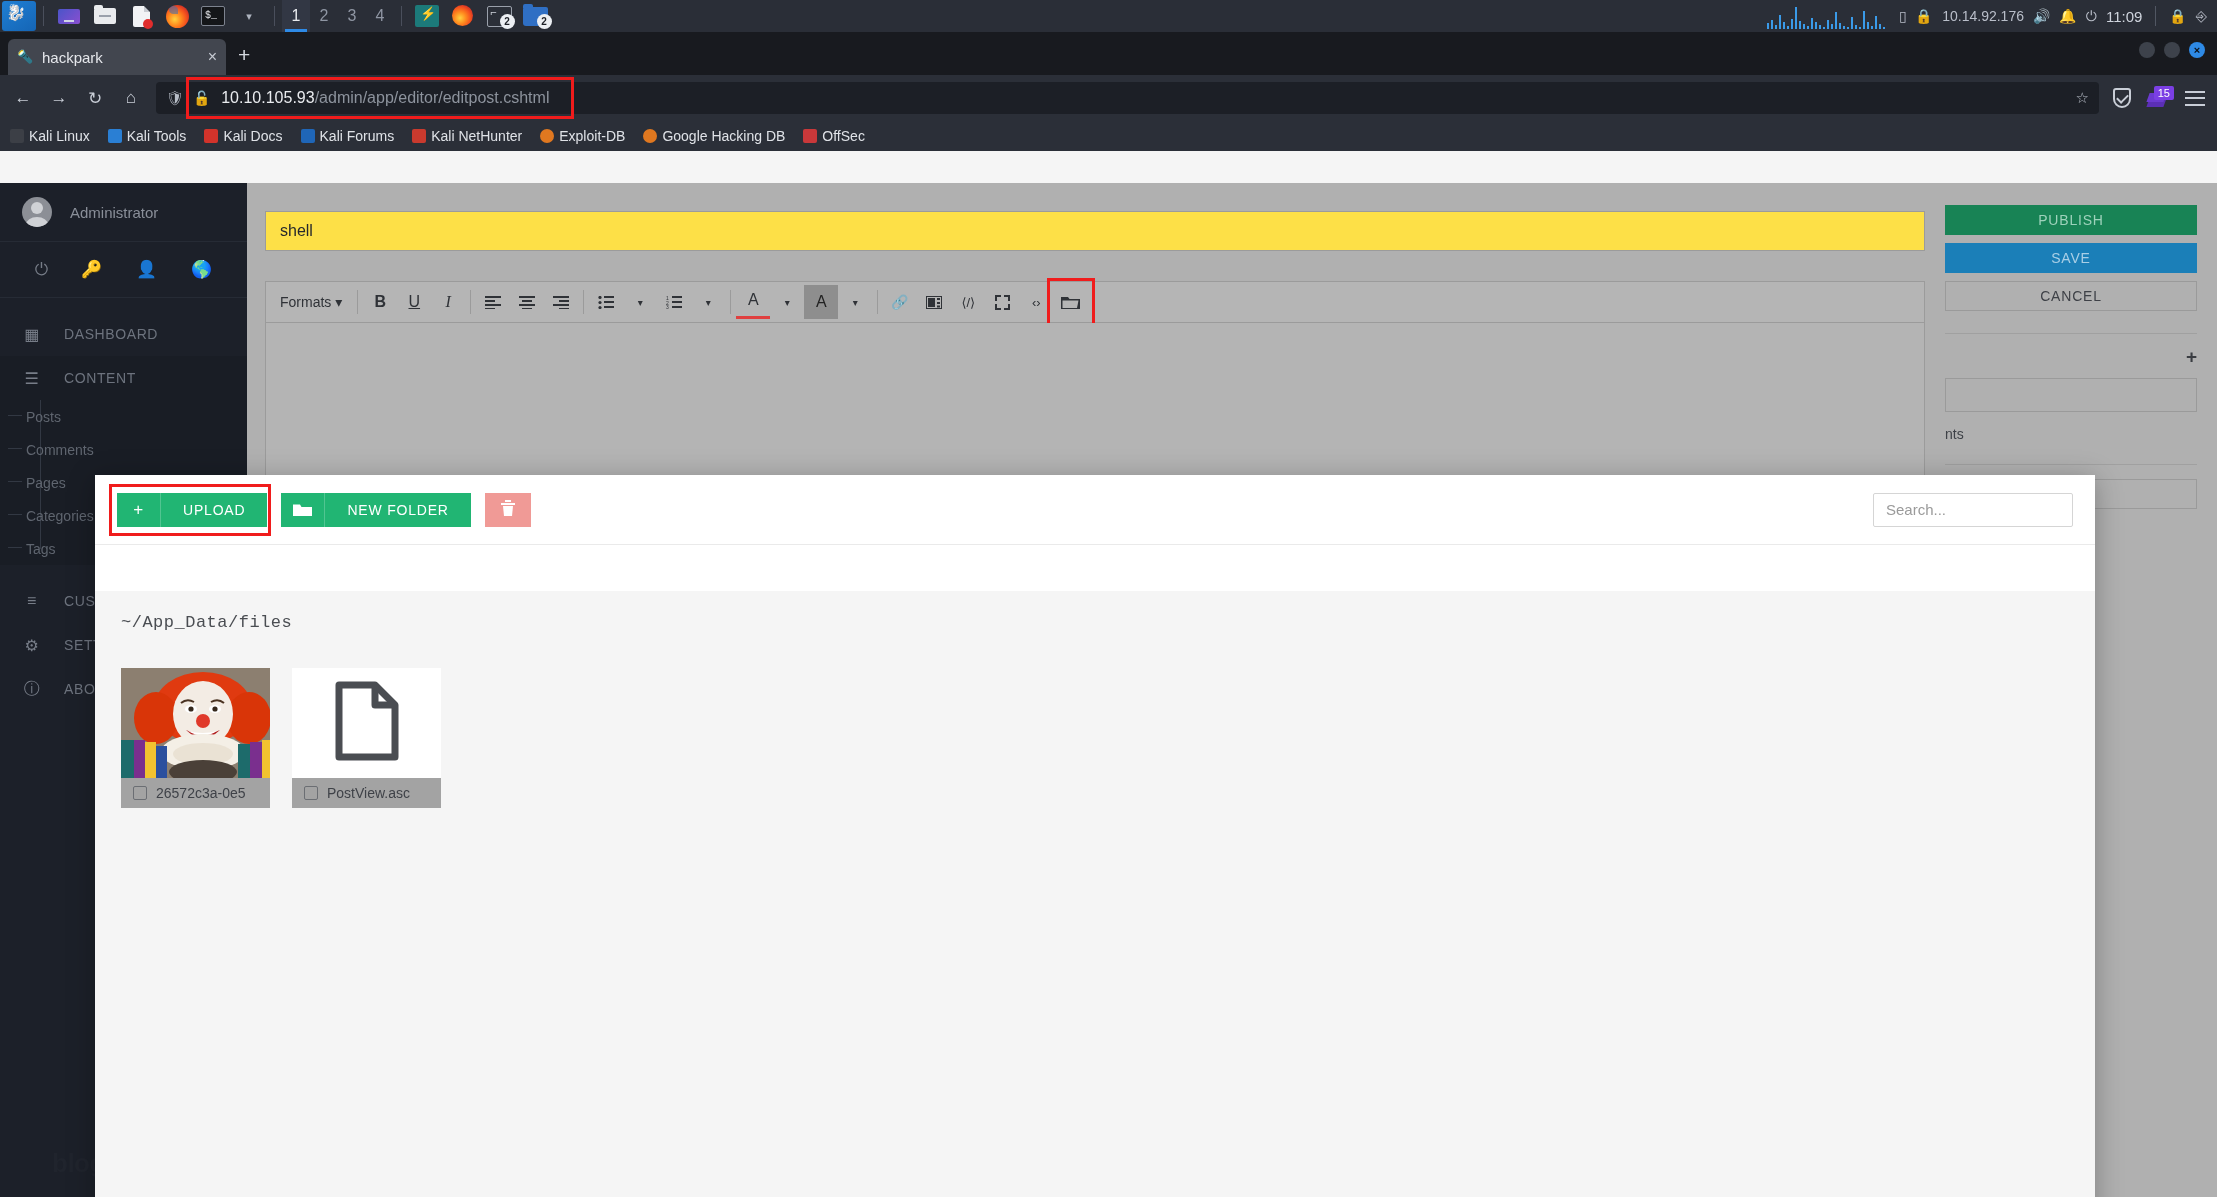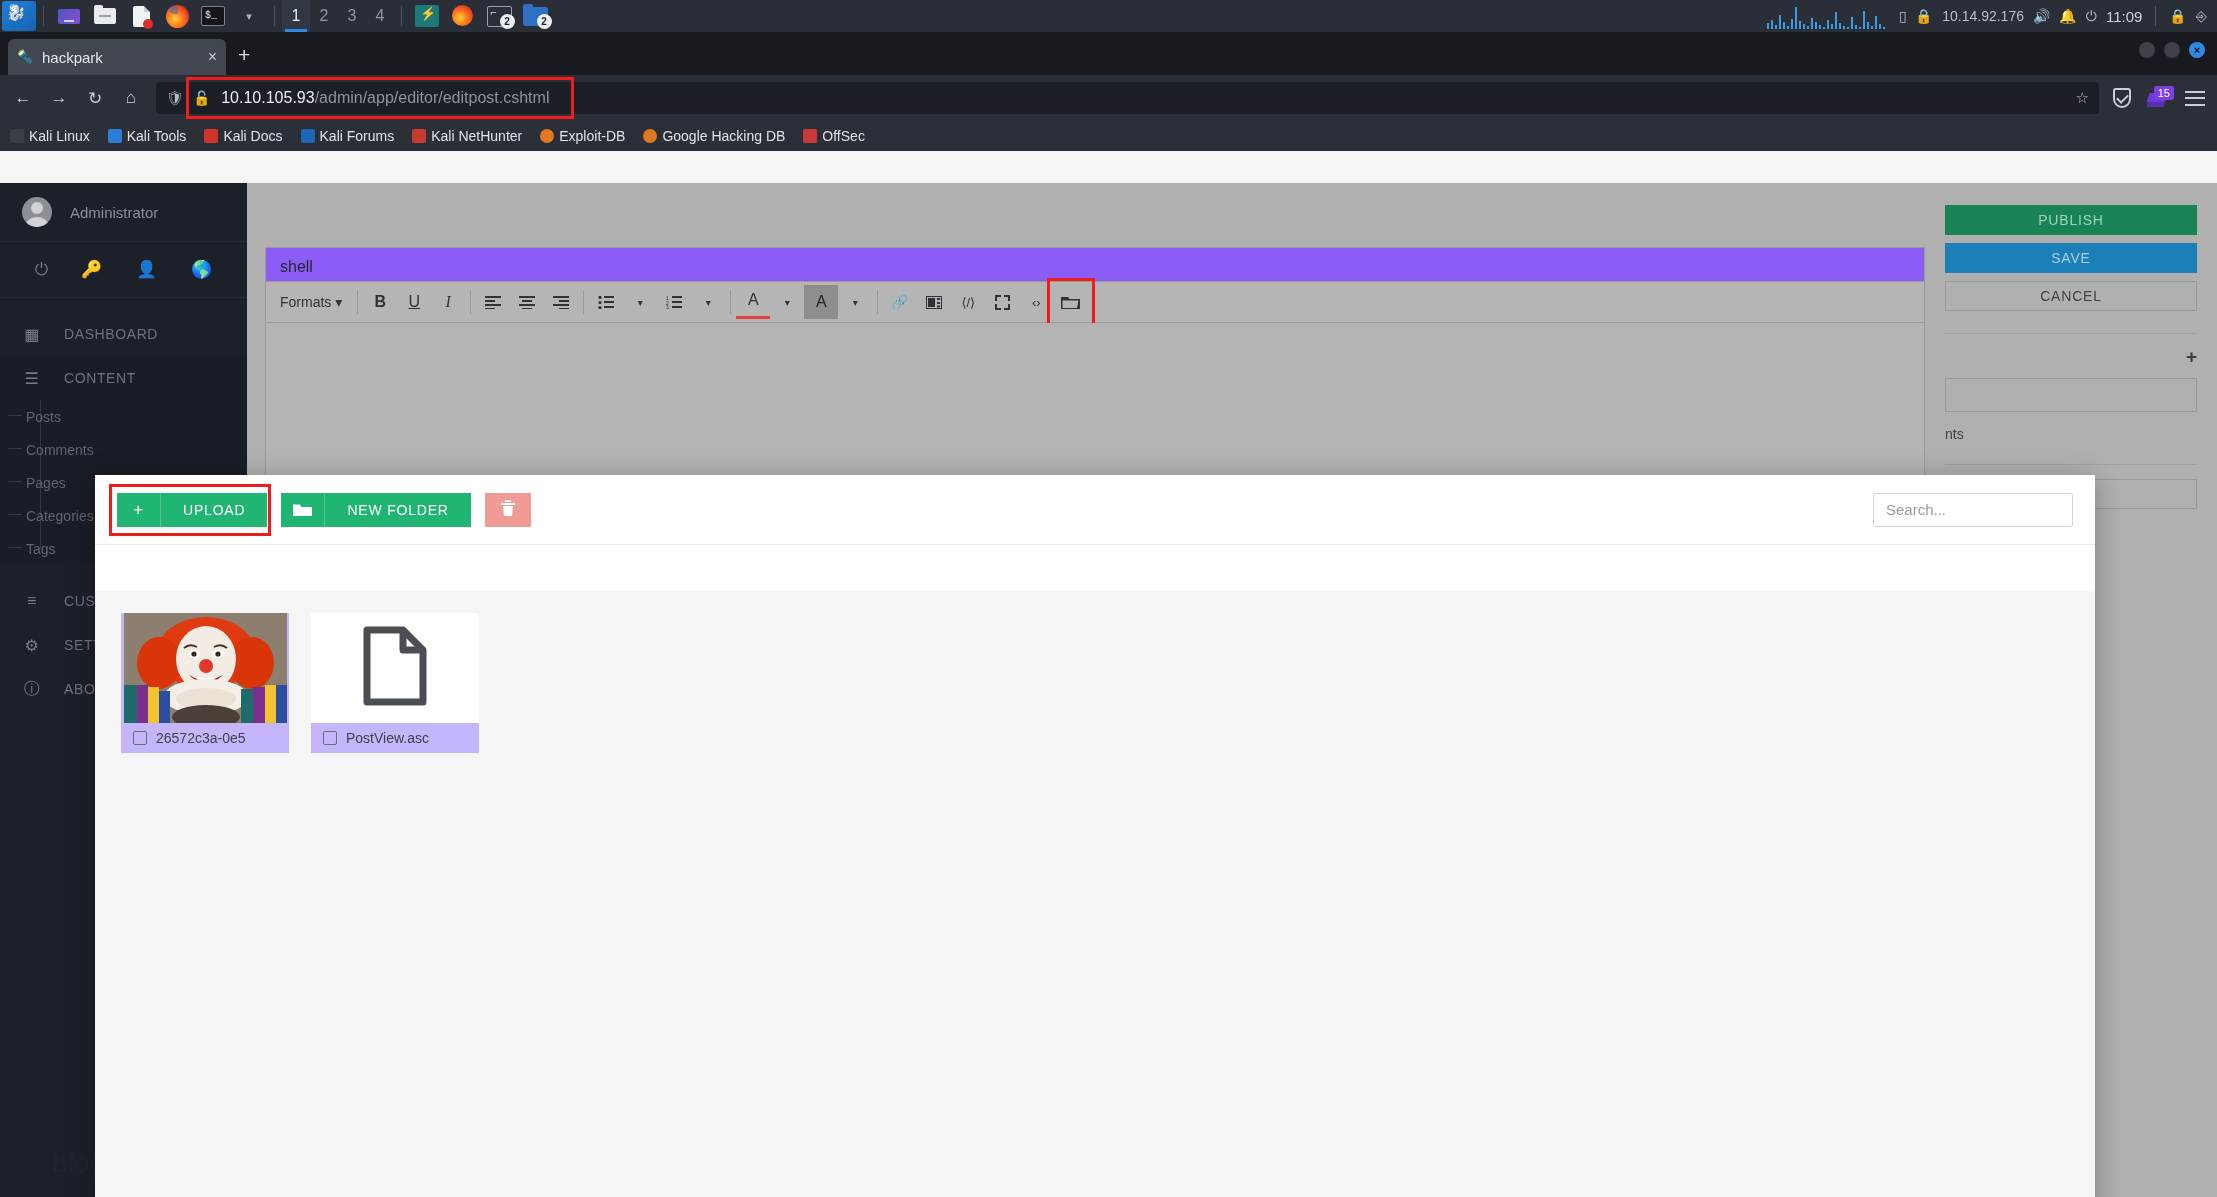--- a/index.html
+++ b/index.html
@@ -119,22 +119,22 @@
   .sb-item { height:44px; display:flex; align-items:center; gap:22px; padding:0 22px; color:#6d737e; font-size:14px; letter-spacing:.6px;}
   .sb-item .sicon { width:20px; font-size:16px; text-align:center; color:#777d88; }
   .sb-group { background:#191d25; }
   .sb-sub { padding-left:26px; position:relative; }
   .sb-sub .sb-subitem { height:33px; display:flex; align-items:center; color:#5f656f; font-size:14px; position:relative;}
   .sb-sub .sb-subitem::before { content:""; position:absolute; left:-18px; top:15px; width:14px; height:1px; background:#323843;}
   .sb-sub::before { content:""; position:absolute; left:40px; top:0; bottom:16px; width:1px; background:#323843;}
   .sb-brand { position:absolute; bottom:18px; left:52px; color:#20242d; font-size:26px; font-weight:bold; letter-spacing:-.5px;}
 
   .page-main { position:absolute; left:247px; top:0; right:0; height:1014px; background:#b0b0b0; }
-  .title-input { position:absolute; left:18px; top:28px; width:1660px; height:40px; background:#8b5cf6;
-    border:1px solid #9b9b9b; color:#26282c; font-size:16px; padding:0 14px; display:flex; align-items:center;margin-top:36px;}
+  .title-input { position:absolute; left:18px; top:28px; width:1660px; height:40px; background:#fde047;
+    border:1px solid #9b9b9b; color:#26282c; font-size:16px; padding:0 14px; display:flex; align-items:center;}
   .editor-toolbar { position:absolute; left:18px; top:98px; width:1660px; height:42px; background:#b5b5b5;
     border:1px solid #9b9b9b; display:flex; align-items:center; padding:0 4px; }
   .tbtn { height:34px; min-width:34px; display:flex; align-items:center; justify-content:center;
     color:#2f3237; font-size:16px; padding:0 6px; cursor:pointer; }
   .tbtn.lbl { font-size:14px; padding:0 10px; }
   .tgroup-sep { width:1px; height:24px; background:#9b9b9b; margin:0 5px; }
   .editor-body { position:absolute; left:18px; top:140px; width:1660px; bottom:0; background:#b4b4b4; border:1px solid #9b9b9b; border-top:none;}
 
   .right-panel { position:absolute; right:0; top:0; width:292px; height:1014px; background:#b0b0b0; padding:22px 20px;}
   .rp-btn { height:30px; display:flex; align-items:center; justify-content:center; font-size:14px; letter-spacing:.8px;
@@ -162,21 +162,21 @@
     border-right:1px solid rgba(255,255,255,.22); height:100%;}
   .fm-btn .tpart { padding:0 22px; }
   .fm-upload { background:#21b573; }
   .fm-newfolder { background:#21b573; margin-left:14px; }
   .fm-delete { background:#f09a96; margin-left:14px; width:46px; justify-content:center; font-size:16px;}
   .fm-search { margin-left:auto; width:200px; height:34px; border:1px solid #d5d5d5; background:#fff;
     display:flex; align-items:center; padding:0 12px; color:#9a9a9a; font-size:15px; border-radius:2px;}
   .modal-body { position:absolute; left:0; right:0; top:116px; bottom:0; background:#f5f5f5; padding:22px 26px; }
   .fm-path { color:#4a4d52; font-size:17px; font-family:"Liberation Mono",monospace; letter-spacing:.5px; margin-bottom:24px;}
   .fm-grid { display:flex; gap:22px; }
-  .fm-item { width:168px; background:#c4b5fd; }
+  .fm-item { width:149px; background:#a3a3a3;margin-top:12px; }
   .fm-thumb { height:110px; display:flex; align-items:center; justify-content:center; overflow:hidden; }
   .fm-thumb.doc { background:#fff; }
   .fm-caption { height:30px; display:flex; align-items:center; gap:9px; padding:0 12px; font-size:14px; color:#3f4248;}
   .fm-chk { width:14px; height:14px; border:1.5px solid #6b6e73; border-radius:2px; flex:none;}
   .clown { width:163px; height:110px; position:relative; background:#8e8274; overflow:hidden;}
 </style>
 </head>
 <body>
 
 <div class="taskbar">
@@ -547,20 +547,21 @@
                 </g>
               </svg>
           </span>
         </div>
         <div class="fm-search">
           <span>Search...</span>
         </div>
       </div>
 
       <div class="modal-body">
+        <div class="fm-path">~/App_Data/files</div>
         <div class="fm-grid">
 
           <div class="fm-item">
             <div class="fm-thumb">
               <div class="clown">
                 <svg width="163" height="110" viewBox="0 0 163 110">
                   <rect width="163" height="110" fill="#8c7f70"></rect>
                   <ellipse cx="82" cy="40" rx="49" ry="36" fill="#e03a10"></ellipse>
                   <ellipse cx="35" cy="50" rx="22" ry="26" fill="#d93508"></ellipse>
                   <ellipse cx="128" cy="50" rx="22" ry="26" fill="#d93508"></ellipse>

